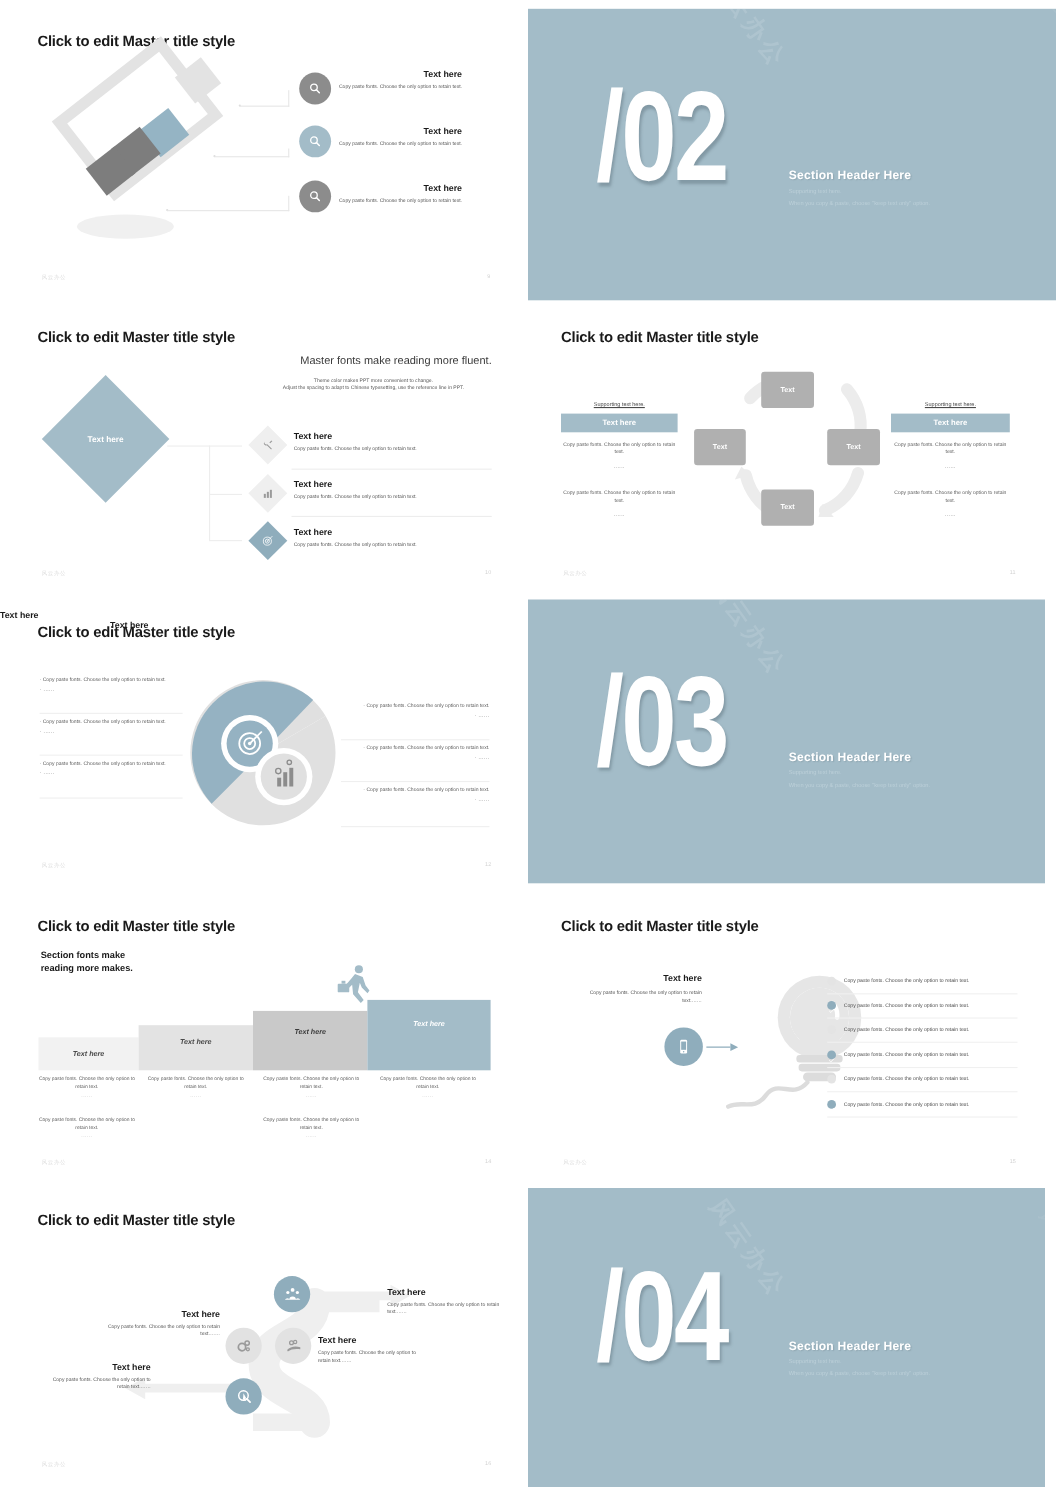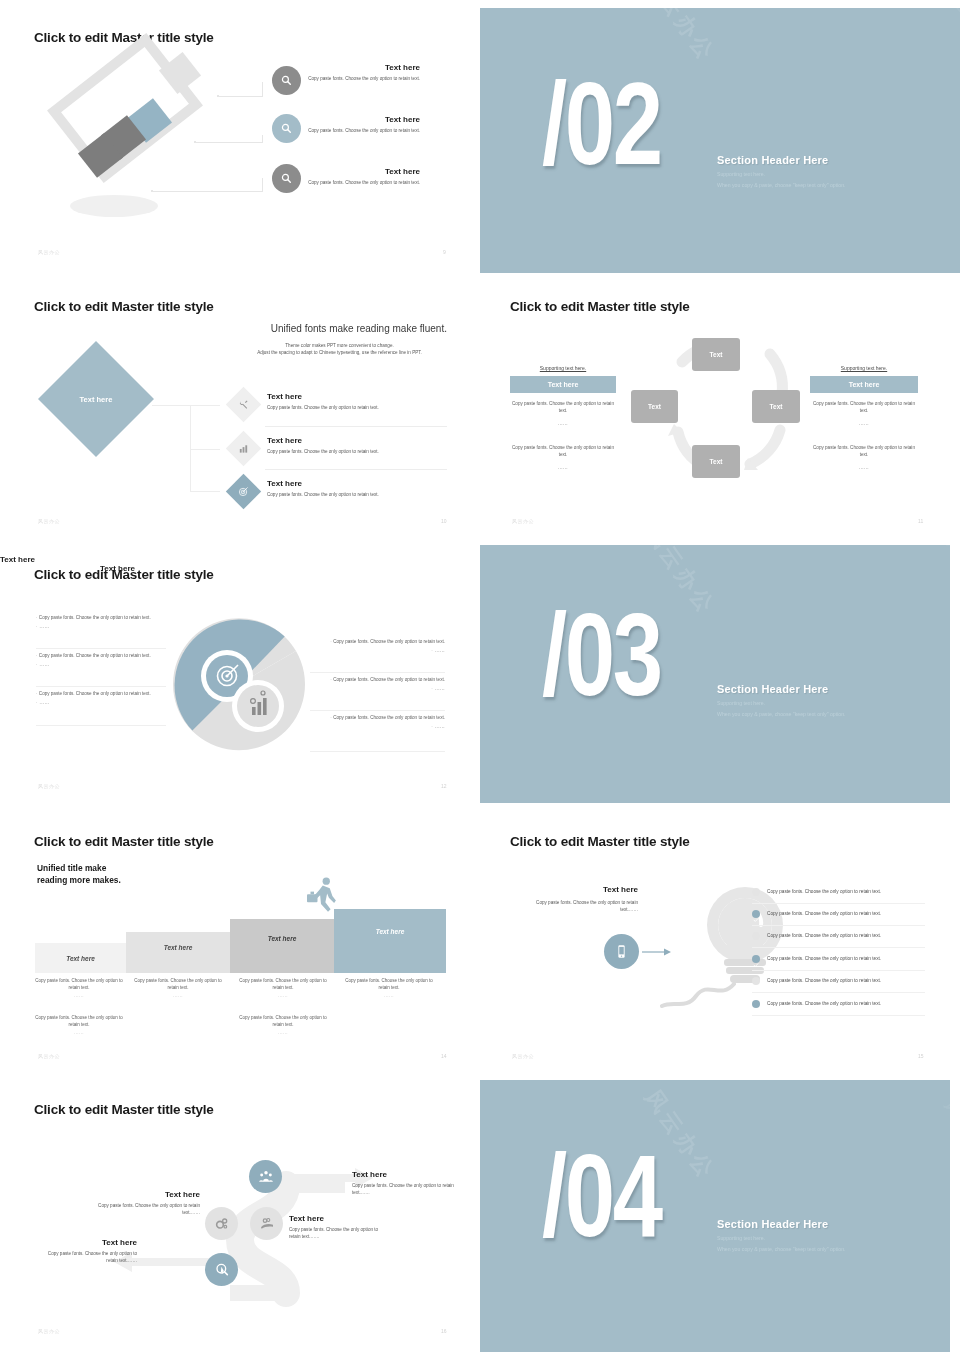--- a/index.html
+++ b/index.html
@@ -201,21 +201,21 @@
   <div class="big-num" style="left:62px;top:58px;">/02</div>
   <div class="sec-title" style="left:237px;top:146px;">Section Header Here</div>
   <div class="sec-sub1" style="left:237px;top:163px;">Supporting text here.</div>
   <div class="sec-sub2" style="left:237px;top:174px;">When you copy &amp; paste, choose "keep text only" option.</div>
 </div>
 
 <div class="slide white" style="left:0;top:290px;width:480px;height:248px;">
   <div class="title" style="left:34px;top:9px;">Click to edit Master title style</div>
 
   <div style="position:absolute;left:232px;top:33px;width:215px;text-align:right;">
-    <div style="font-size:10px;color:#3a3a3a;">Unified fonts make reading make fluent.</div>
+    <div style="font-size:10px;color:#3a3a3a;">Master fonts make reading more fluent.</div>
   </div>
   <div style="position:absolute;left:232px;top:52px;width:215px;text-align:center;">
     <div class="body-txt">Theme color makes PPT more convenient to change.</div>
     <div class="body-txt">Adjust the spacing to adapt to Chinese typesetting, use the reference line in PPT.</div>
   </div>
 
   <div class="diamond" style="left:55px;top:68px;width:82px;height:82px;"></div>
   <div class="diamond-label" style="left:73px;top:105px;width:46px;text-align:center;">Text here</div>
 
   <div class="connector" style="left:152px;top:115px;width:38px;height:1px;"></div>
@@ -375,21 +375,21 @@
   <div class="watermark small" style="left:452px;top:16px;">风云办公</div>
   <div class="big-num" style="left:62px;top:52px;">/03</div>
   <div class="sec-title" style="left:237px;top:138px;">Section Header Here</div>
   <div class="sec-sub1" style="left:237px;top:155px;">Supporting text here.</div>
   <div class="sec-sub2" style="left:237px;top:166px;">When you copy &amp; paste, choose "keep text only" option.</div>
 </div>
 
 <div class="slide white" style="left:0;top:825px;width:480px;height:248px;">
   <div class="title" style="left:34px;top:9px;">Click to edit Master title style</div>
   <div style="position:absolute;left:37px;top:38px;">
-    <div style="font-size:8.4px;font-weight:bold;color:#1a1a1a;">Unified title make</div>
+    <div style="font-size:8.4px;font-weight:bold;color:#1a1a1a;">Section fonts make</div>
     <div style="font-size:8.4px;font-weight:bold;color:#1a1a1a;margin-top:2px;">reading more makes.</div>
   </div>
 
   <svg width="42" height="42" style="position:absolute;left:300px;top:50px;" viewBox="0 0 48 48">
     <circle cx="30" cy="7" r="4.2" fill="#a3bcc8"></circle>
     <path d="M26 12 l8 3 l3 9 l4 5 l-2 3 l-6 -6 l-2 -5 l-2 10 l6 8 l-3 3 l-8 -9 l-1 -10 l-5 5 l-3 -3 l7 -8z" fill="#a3bcc8"></path>
     <rect x="8" y="22" width="12" height="9" rx="1" fill="#a3bcc8"></rect>
     <rect x="12" y="19" width="4" height="3" fill="#a3bcc8"></rect>
   </svg>
 

